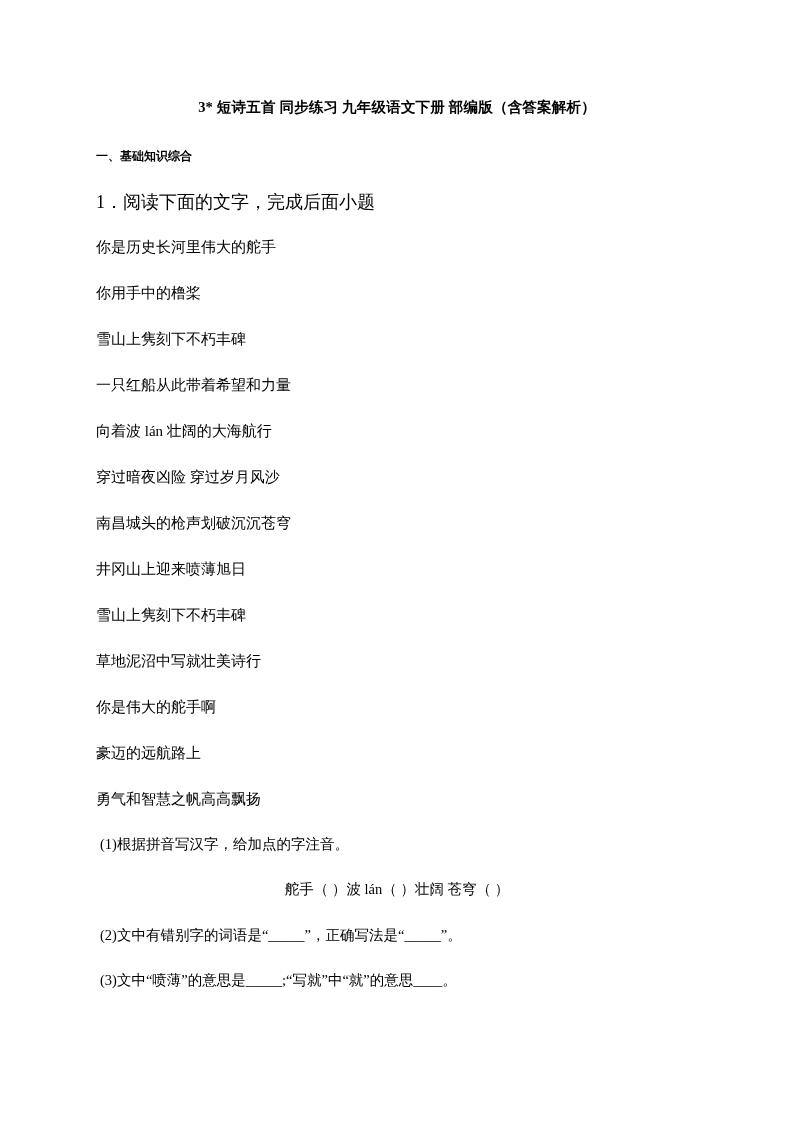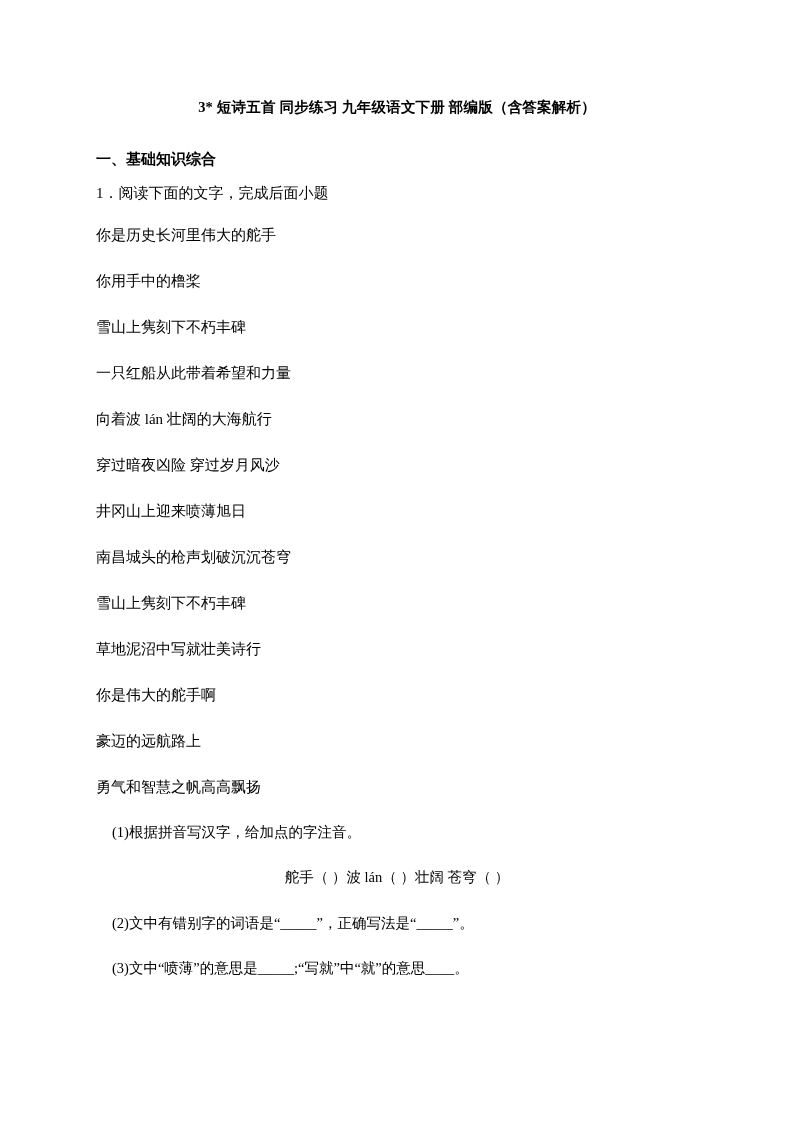--- a/index.html
+++ b/index.html
@@ -23,47 +23,47 @@
   }
   .doc-title {
     text-align: center;
     font-size: 14.5px;
     font-weight: bold;
     letter-spacing: 0.2px;
     margin: 22px 0 0 0;
     line-height: 1.6;
   }
   .section-heading {
-    font-size: 15px;
+    font-size: 12px;
     font-weight: bold;
     margin: 28px 0 0 0;
     line-height: 1.6;
   }
   .q-stem {
-    font-size: 15px;
-    margin: 10px 0 0 0;
+    font-size: 18px;
+    margin: 22px 0 0 0;
     line-height: 1.6;
   }
   .poem {
     margin: 18px 0 0 0;
   }
   .poem-line {
     text-align: left;
     font-size: 15px;
     line-height: 1.6;
     margin: 0 0 22px 0;
     padding-right: 14px;
   }
   .poem-line:last-child {
     margin-bottom: 15px;
   }
   .sub-q {
     font-size: 14.5px;
     line-height: 1.6;
-    margin: 22px 0 0 16px;
+    margin: 22px 0 0 4px;
   }
   .blank-line {
     margin: 22px 0 0 0;
     font-size: 14.5px;
     line-height: 1.6;
     text-align: center;
   }
 </style>
 </head>
 <body>
@@ -76,22 +76,22 @@
 
   <div class="q-stem">1．阅读下面的文字，完成后面小题</div>
 
   <div class="poem">
     <div class="poem-line">你是历史长河里伟大的舵手</div>
     <div class="poem-line">你用手中的橹桨</div>
     <div class="poem-line">雪山上隽刻下不朽丰碑</div>
     <div class="poem-line">一只红船从此带着希望和力量</div>
     <div class="poem-line">向着波 lán 壮阔的大海航行</div>
     <div class="poem-line">穿过暗夜凶险 穿过岁月风沙</div>
+    <div class="poem-line">南昌城头的枪声划破沉沉苍穹</div>
     <div class="poem-line">井冈山上迎来喷薄旭日</div>
-    <div class="poem-line">南昌城头的枪声划破沉沉苍穹</div>
     <div class="poem-line">雪山上隽刻下不朽丰碑</div>
     <div class="poem-line">草地泥沼中写就壮美诗行</div>
     <div class="poem-line">你是伟大的舵手啊</div>
     <div class="poem-line">豪迈的远航路上</div>
     <div class="poem-line">勇气和智慧之帆高高飘扬</div>
   </div>
 
   <div class="sub-q">(1)根据拼音写汉字，给加点的字注音。</div>
   <div class="blank-line">舵手（          ）波 lán（           ）壮阔    苍穹（            ）</div>
   <div class="sub-q">(2)文中有错别字的词语是“_____”，正确写法是“_____”。</div>

